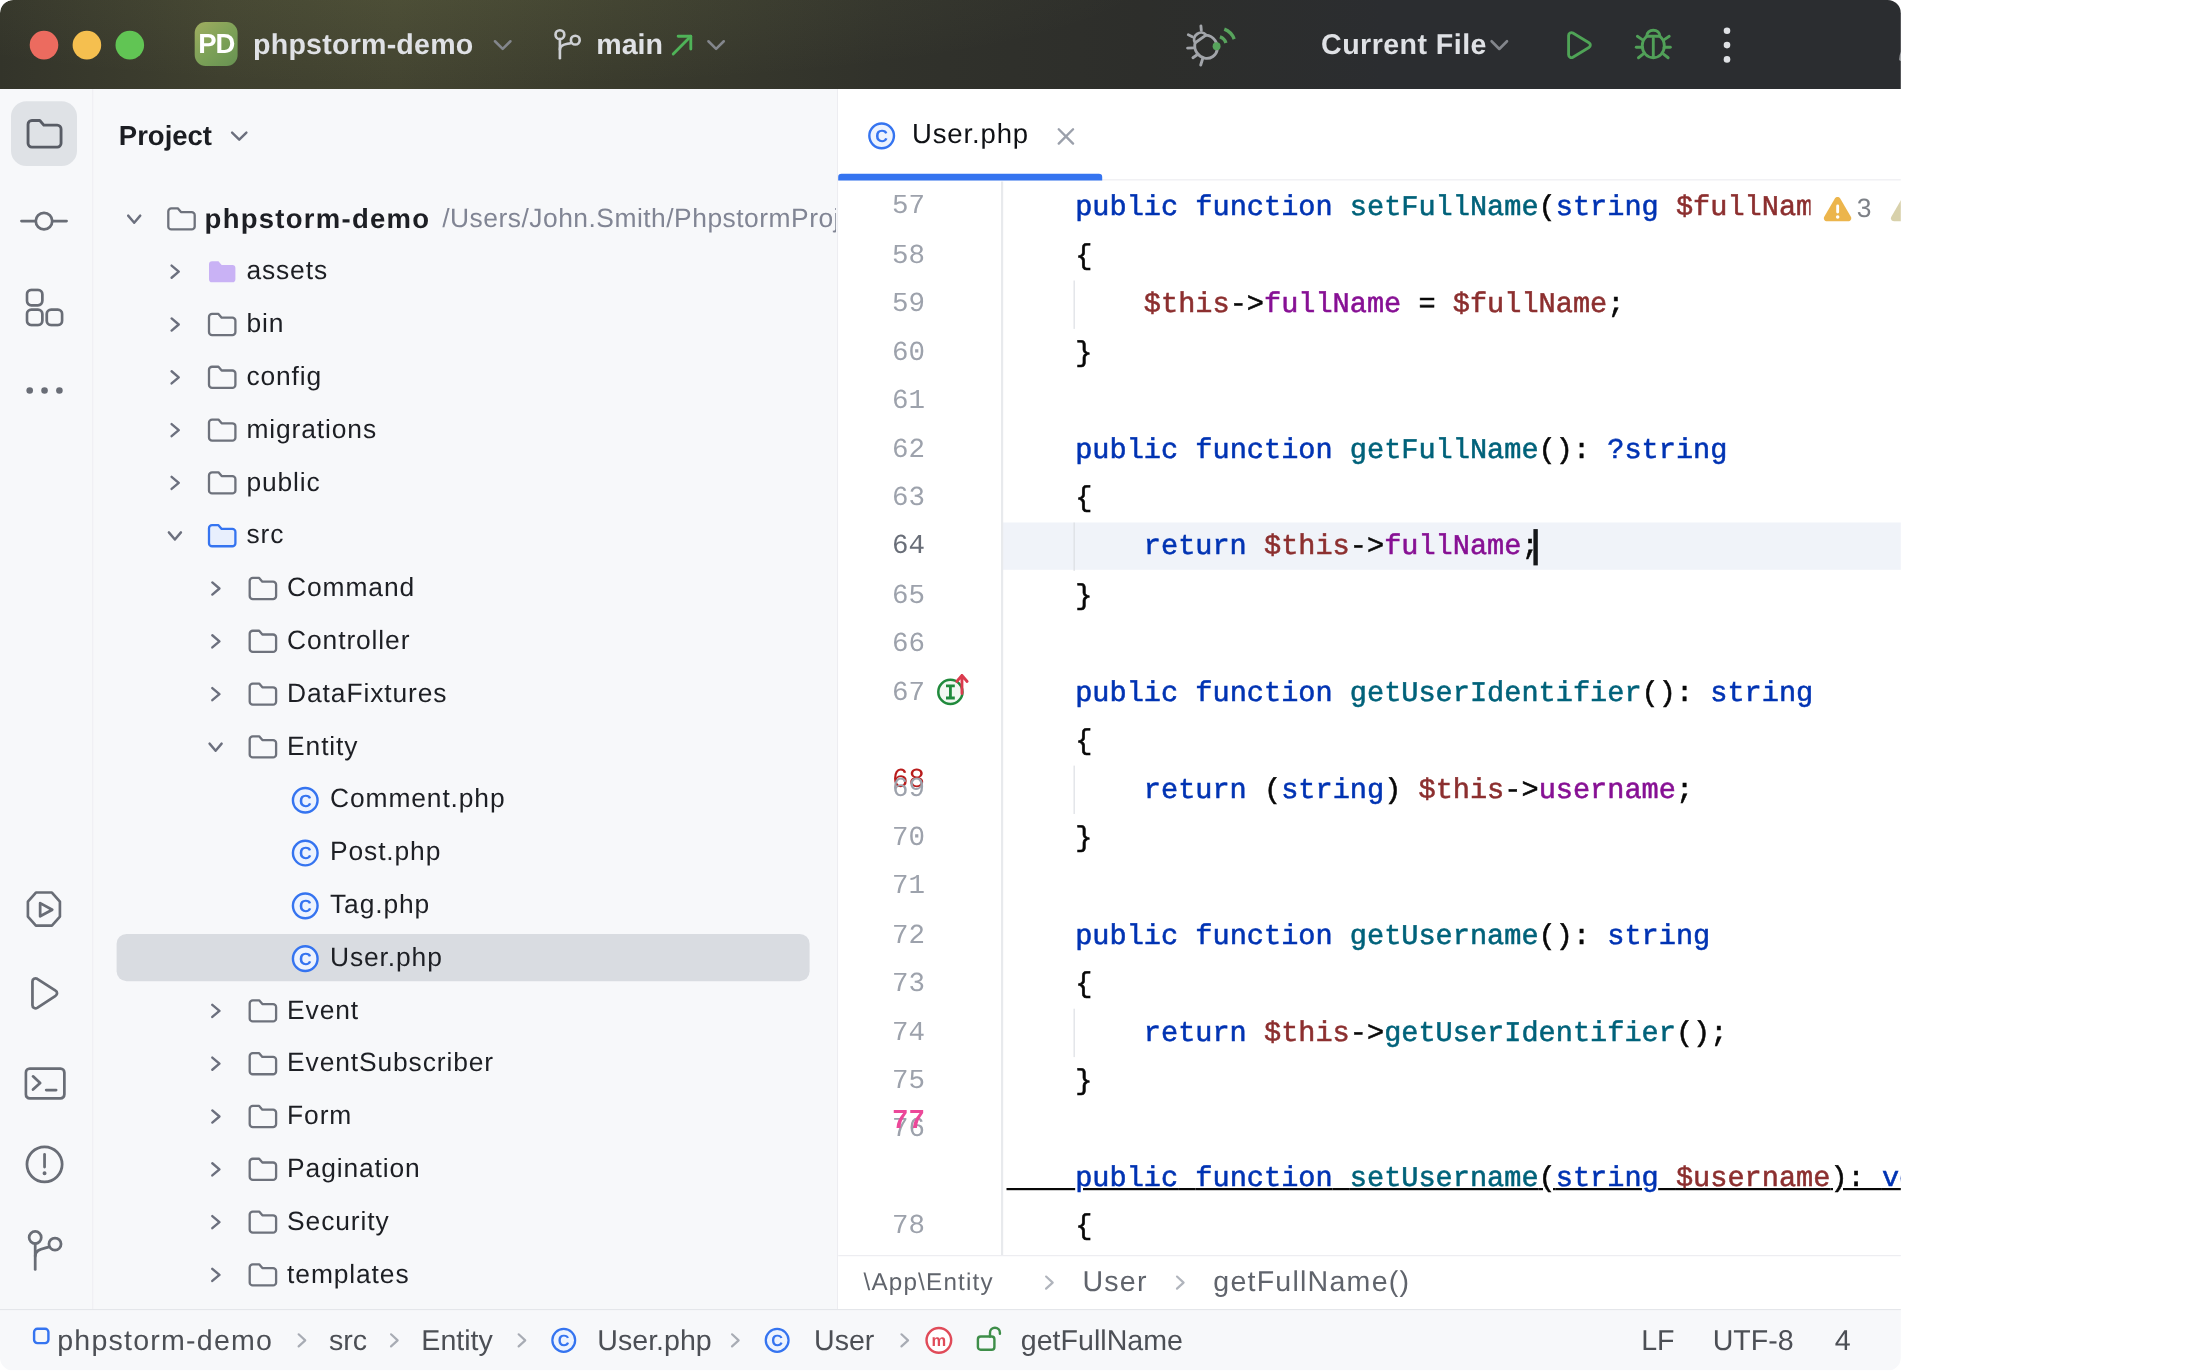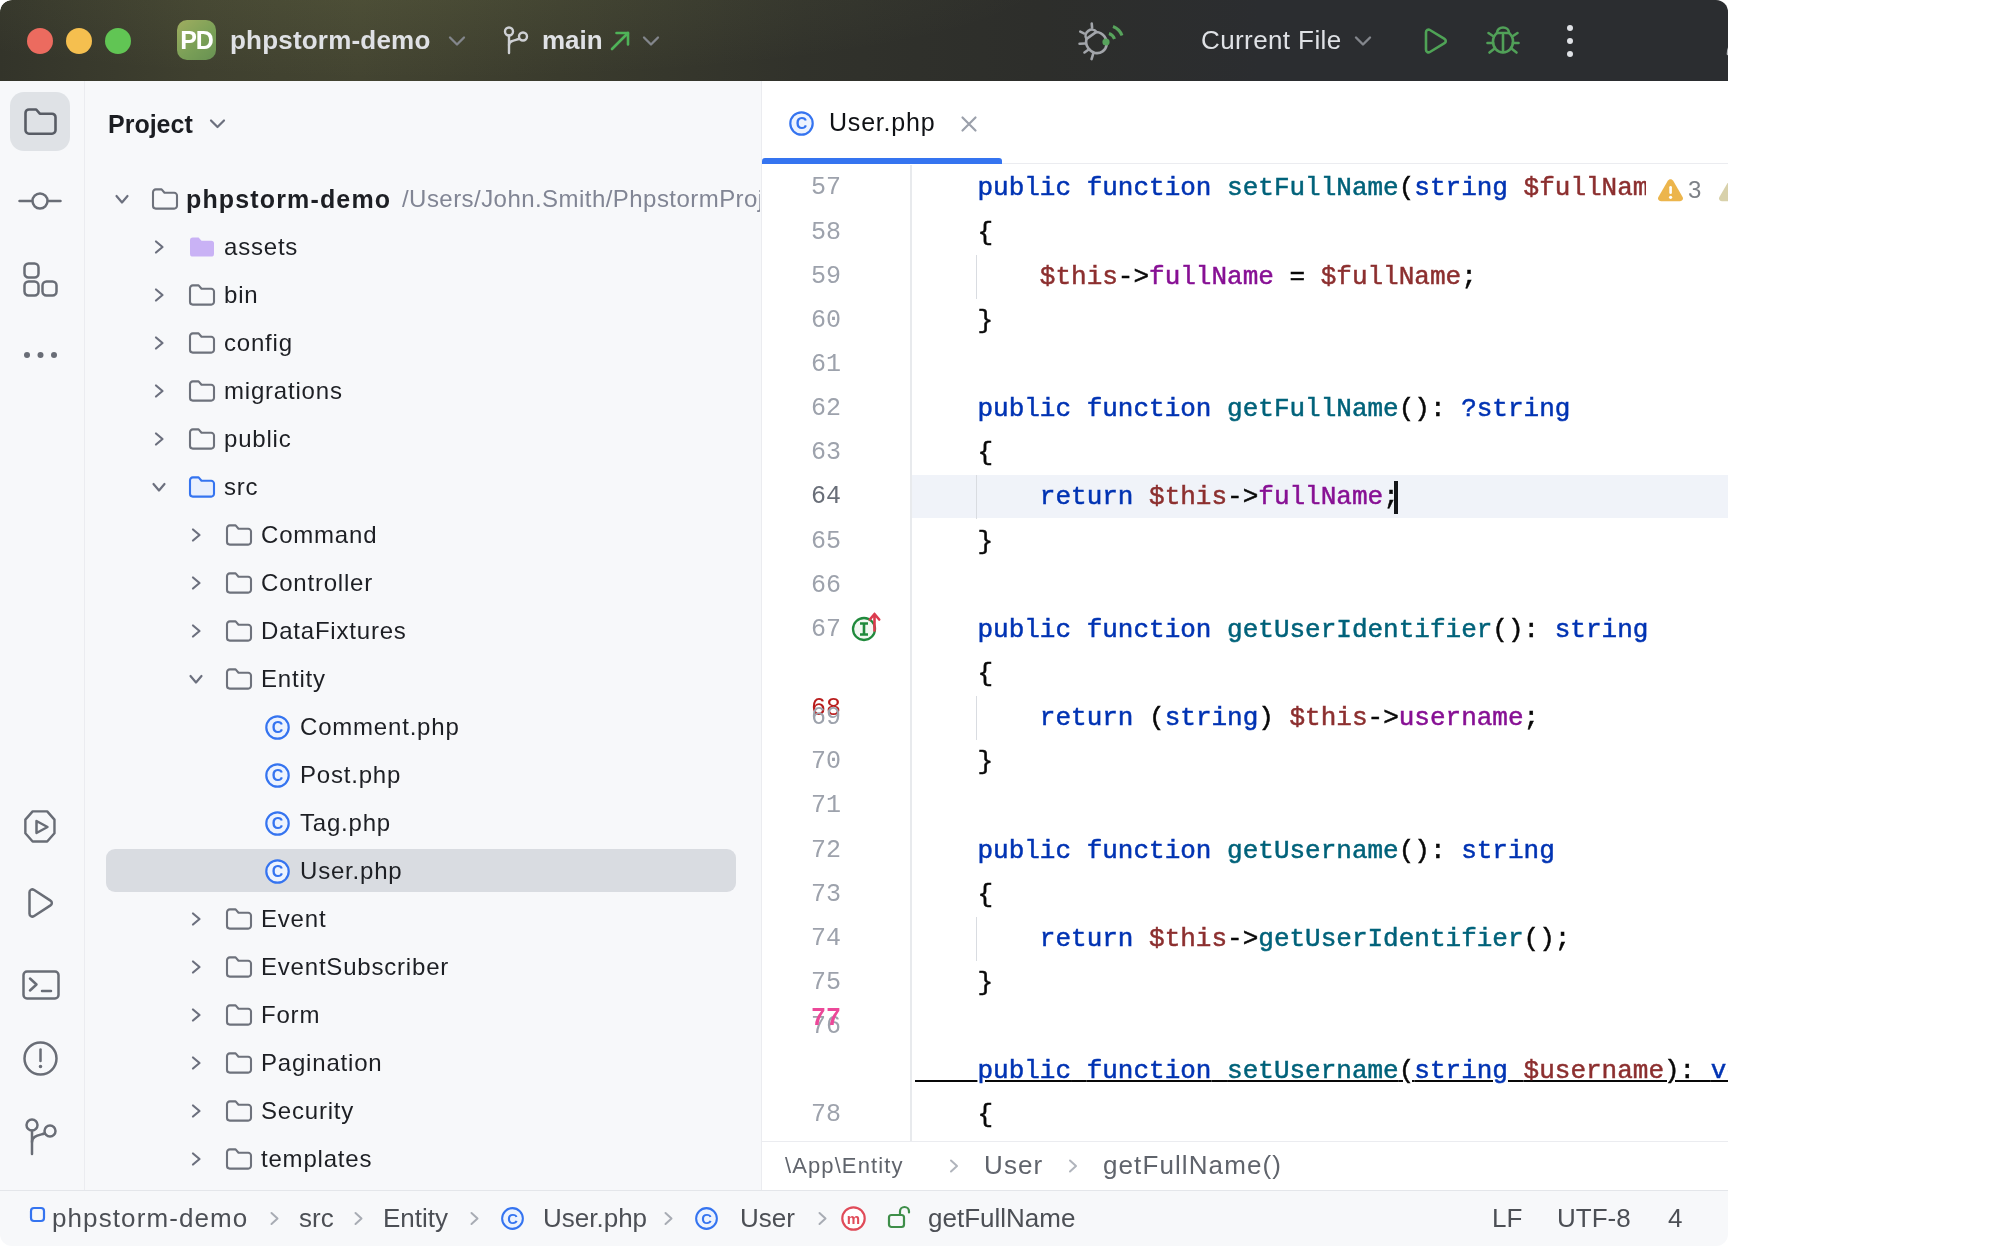--- a/index.html
+++ b/index.html
@@ -38,21 +38,21 @@
 </head>
 <body>
 <div id="win">
 <div id="titlebar"></div>
 <div class="light" style="left:27px;background:#ec6b5f;"></div>
 <div class="light" style="left:66px;background:#f5bf4f;"></div>
 <div class="light" style="left:105px;background:#61c554;"></div>
 <div id="pdlogo">PD</div>
 <div class="tbtext" style="left:230px;font-weight:600;letter-spacing:0.2px;">phpstorm-demo</div>
 <div class="tbtext" style="left:542px;font-weight:600;">main</div>
-<div class="tbtext" style="left:1201px;font-weight:400;letter-spacing:0.4px;">Current File</div>
+<div class="tbtext" style="left:1201px;font-weight:700;letter-spacing:0.4px;">Current File</div>
 
 <svg class="abs" style="left:447px;top:33px;" width="20" height="16" viewBox="0 0 20 16">
       <path d="M3 4.5 L10 11.5 L17 4.5" fill="none" stroke="#83868c" stroke-width="2.3" stroke-linecap="round" stroke-linejoin="round"></path>
     </svg>
 <svg class="abs" style="left:499px;top:26px;" width="32" height="30" viewBox="0 0 32 30">
       <g fill="none" stroke="#ced0d4" stroke-width="2.4" stroke-linecap="round">
         <circle cx="10" cy="5.5" r="4"></circle>
         <circle cx="24" cy="10.5" r="4"></circle>
         <path d="M10 9.5 V27"></path>
         <path d="M10 19 C10 14.5 15 14.5 20 13"></path>

